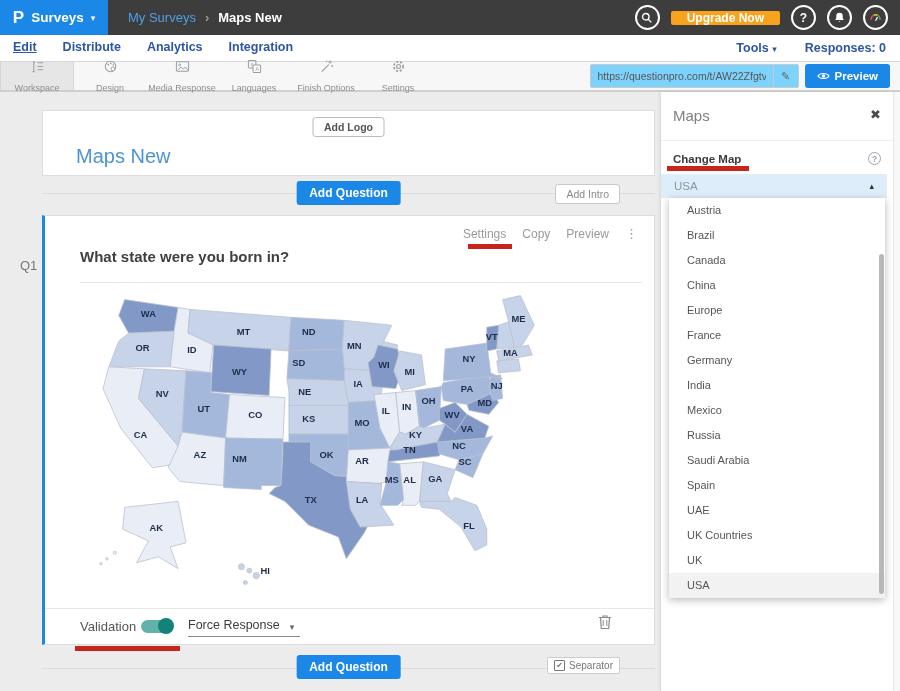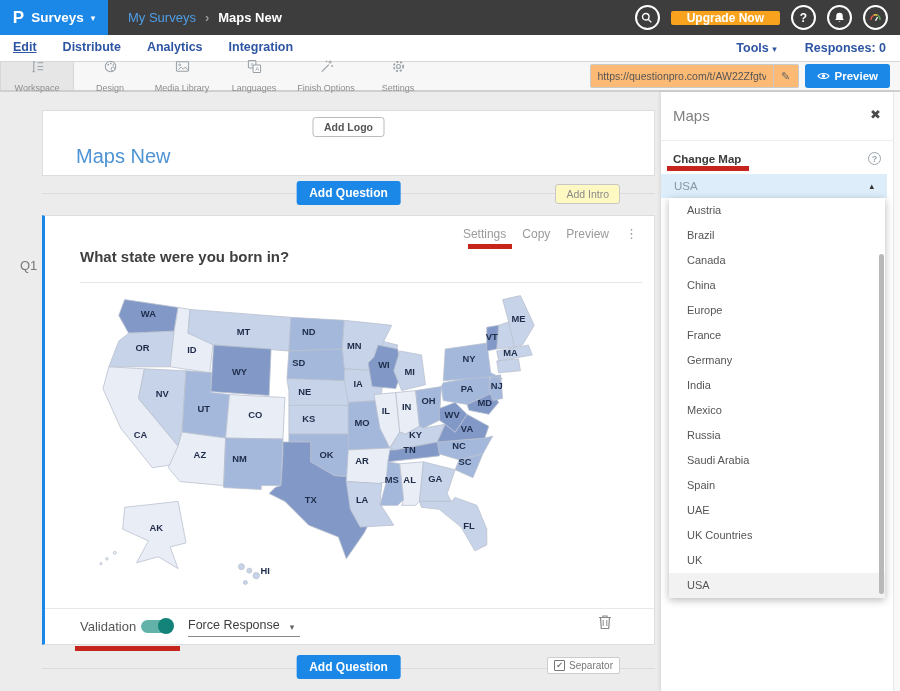--- a/index.html
+++ b/index.html
@@ -23,33 +23,33 @@
   .navTabs{display:flex;gap:26px;padding-left:13px;}
   .navTab{cursor:pointer;padding-bottom:2px;}
   .navTab.active{text-decoration:underline;}
   .navRight{margin-left:auto;display:flex;gap:28px;padding-right:14px;align-items:flex-start;}
   
   .tbar{position:absolute;top:62px;left:0;width:900px;height:28px;background:#f7f7f7;border-bottom:2px solid #cfcfcf;display:flex;align-items:stretch;}
   .tItem{width:72px;display:flex;flex-direction:column;align-items:center;justify-content:center;gap:9px;color:#8d8d8d;font-size:9px;}
   .tItem.active{background:#e6e6e6;border-left:1px solid #d6d6d6;border-right:1px solid #d6d6d6;}
   .tIcon{height:14px;display:flex;align-items:center;}
   .tbarRight{margin-left:auto;display:flex;align-items:center;gap:6px;padding-right:10px;}
-  .urlWrap{display:flex;border:1px solid #c9c9c9;background:#fdba74;height:22px;border-radius:2px;}
+  .urlWrap{display:flex;border:1px solid #c9c9c9;background:#7dd3fc;height:22px;border-radius:2px;}
   .urlField{border:0;outline:none;width:168px;font-size:10.5px;color:#555;padding:0 7px;font-family:"Liberation Sans",sans-serif;background:transparent;}
   .pencilBtn{width:24px;height:22px;border-left:1px solid #c9c9c9;display:flex;align-items:center;justify-content:center;color:#666;font-size:11px;font-family:"DejaVu Sans",sans-serif;}
   .previewBtn{background:#1b87e6;color:#fff;font-size:11.5px;font-weight:bold;height:24px;border-radius:3px;display:flex;align-items:center;gap:5px;padding:0 12px;}
   
   .content{position:absolute;top:92px;left:0;width:900px;height:599px;}
   .card1{position:absolute;left:42px;top:18px;width:613px;height:66px;background:#fff;border:1px solid #ddd;box-sizing:border-box;}
   .addLogo{position:absolute;left:50%;transform:translateX(-50%);top:6px;background:#fff;border:1px solid #bbb;border-radius:3px;color:#555;font-size:10.5px;font-weight:600;padding:3px 11px;}
   .surveyTitle{position:absolute;left:33px;top:34px;font-size:20px;color:#4e94d4;}
   .strip{position:absolute;left:42px;width:613px;}
   .stripLine{position:absolute;left:0;right:0;top:50%;border-top:1px solid #dcdcdc;}
   .btnBlue{background:#1b87e6;color:#fff;font-size:12px;font-weight:bold;border-radius:3px;padding:5px 13px;position:relative;}
-  .btnGhost{background:#fef9c3;border:1px solid #c8c8c8;color:#8a8a8a;font-size:10.5px;border-radius:3px;padding:3px 10px;position:relative;}
+  .btnGhost{background:#ffffff;border:1px solid #c8c8c8;color:#8a8a8a;font-size:10.5px;border-radius:3px;padding:3px 10px;position:relative;}
   .centerBtn{position:absolute;left:50%;transform:translateX(-50%);}
   .qlabel{position:absolute;left:20px;top:166px;font-size:13px;color:#777;}
   
   .qcard{position:absolute;left:42px;top:123px;width:613px;height:430px;background:#fff;border:1px solid #ddd;border-left:3px solid #1b87e6;box-sizing:border-box;}
   .qActions{position:absolute;top:10px;right:16px;display:flex;align-items:center;gap:16px;color:#9a9a9a;font-size:12px;}
   .kebab{font-family:"DejaVu Sans",sans-serif;font-size:13px;color:#9a9a9a;letter-spacing:0;}
   .redbar{position:absolute;background:#c6251c;height:5px;}
   .qtext{position:absolute;left:35px;top:32px;font-size:15px;font-weight:600;color:#3f3f3f;}
   .qline{position:absolute;left:35px;top:66px;width:562px;border-top:1px solid #e5e5e5;}
   .mapWrap{position:absolute;left:50px;top:76px;}
@@ -162,21 +162,21 @@
           <span>Design</span>
         </div>
         <div class="tItem">
           <span class="tIcon">
             <svg width="15" height="15" viewBox="0 0 16 16">
               <rect x="1.5" y="3" width="13" height="10" rx="1" fill="none" stroke="#97a0a8" stroke-width="1.1"></rect>
               <circle cx="5" cy="6.2" r="1" fill="none" stroke="#97a0a8" stroke-width="1"></circle>
               <path d="M3.5 11.5l3-3 2.4 2.3 2.3-2.3 2.3 3.3" fill="none" stroke="#97a0a8" stroke-width="1"></path>
             </svg>
           </span>
-          <span>Media Library</span>
+          <span>Media Response</span>
         </div>
         <div class="tItem">
           <span class="tIcon">
             <svg width="15" height="15" viewBox="0 0 16 16">
               <rect x="1.5" y="1.5" width="8" height="8" rx="1" fill="none" stroke="#97a0a8" stroke-width="1.1"></rect>
               <text x="3.8" y="7.8" font-size="6" fill="#97a0a8">x</text>
               <rect x="6.5" y="6.5" width="8" height="8" rx="1" fill="#fff" stroke="#97a0a8" stroke-width="1.1"></rect>
               <text x="8.7" y="13" font-size="6.5" fill="#97a0a8">A</text>
             </svg>
           </span>

